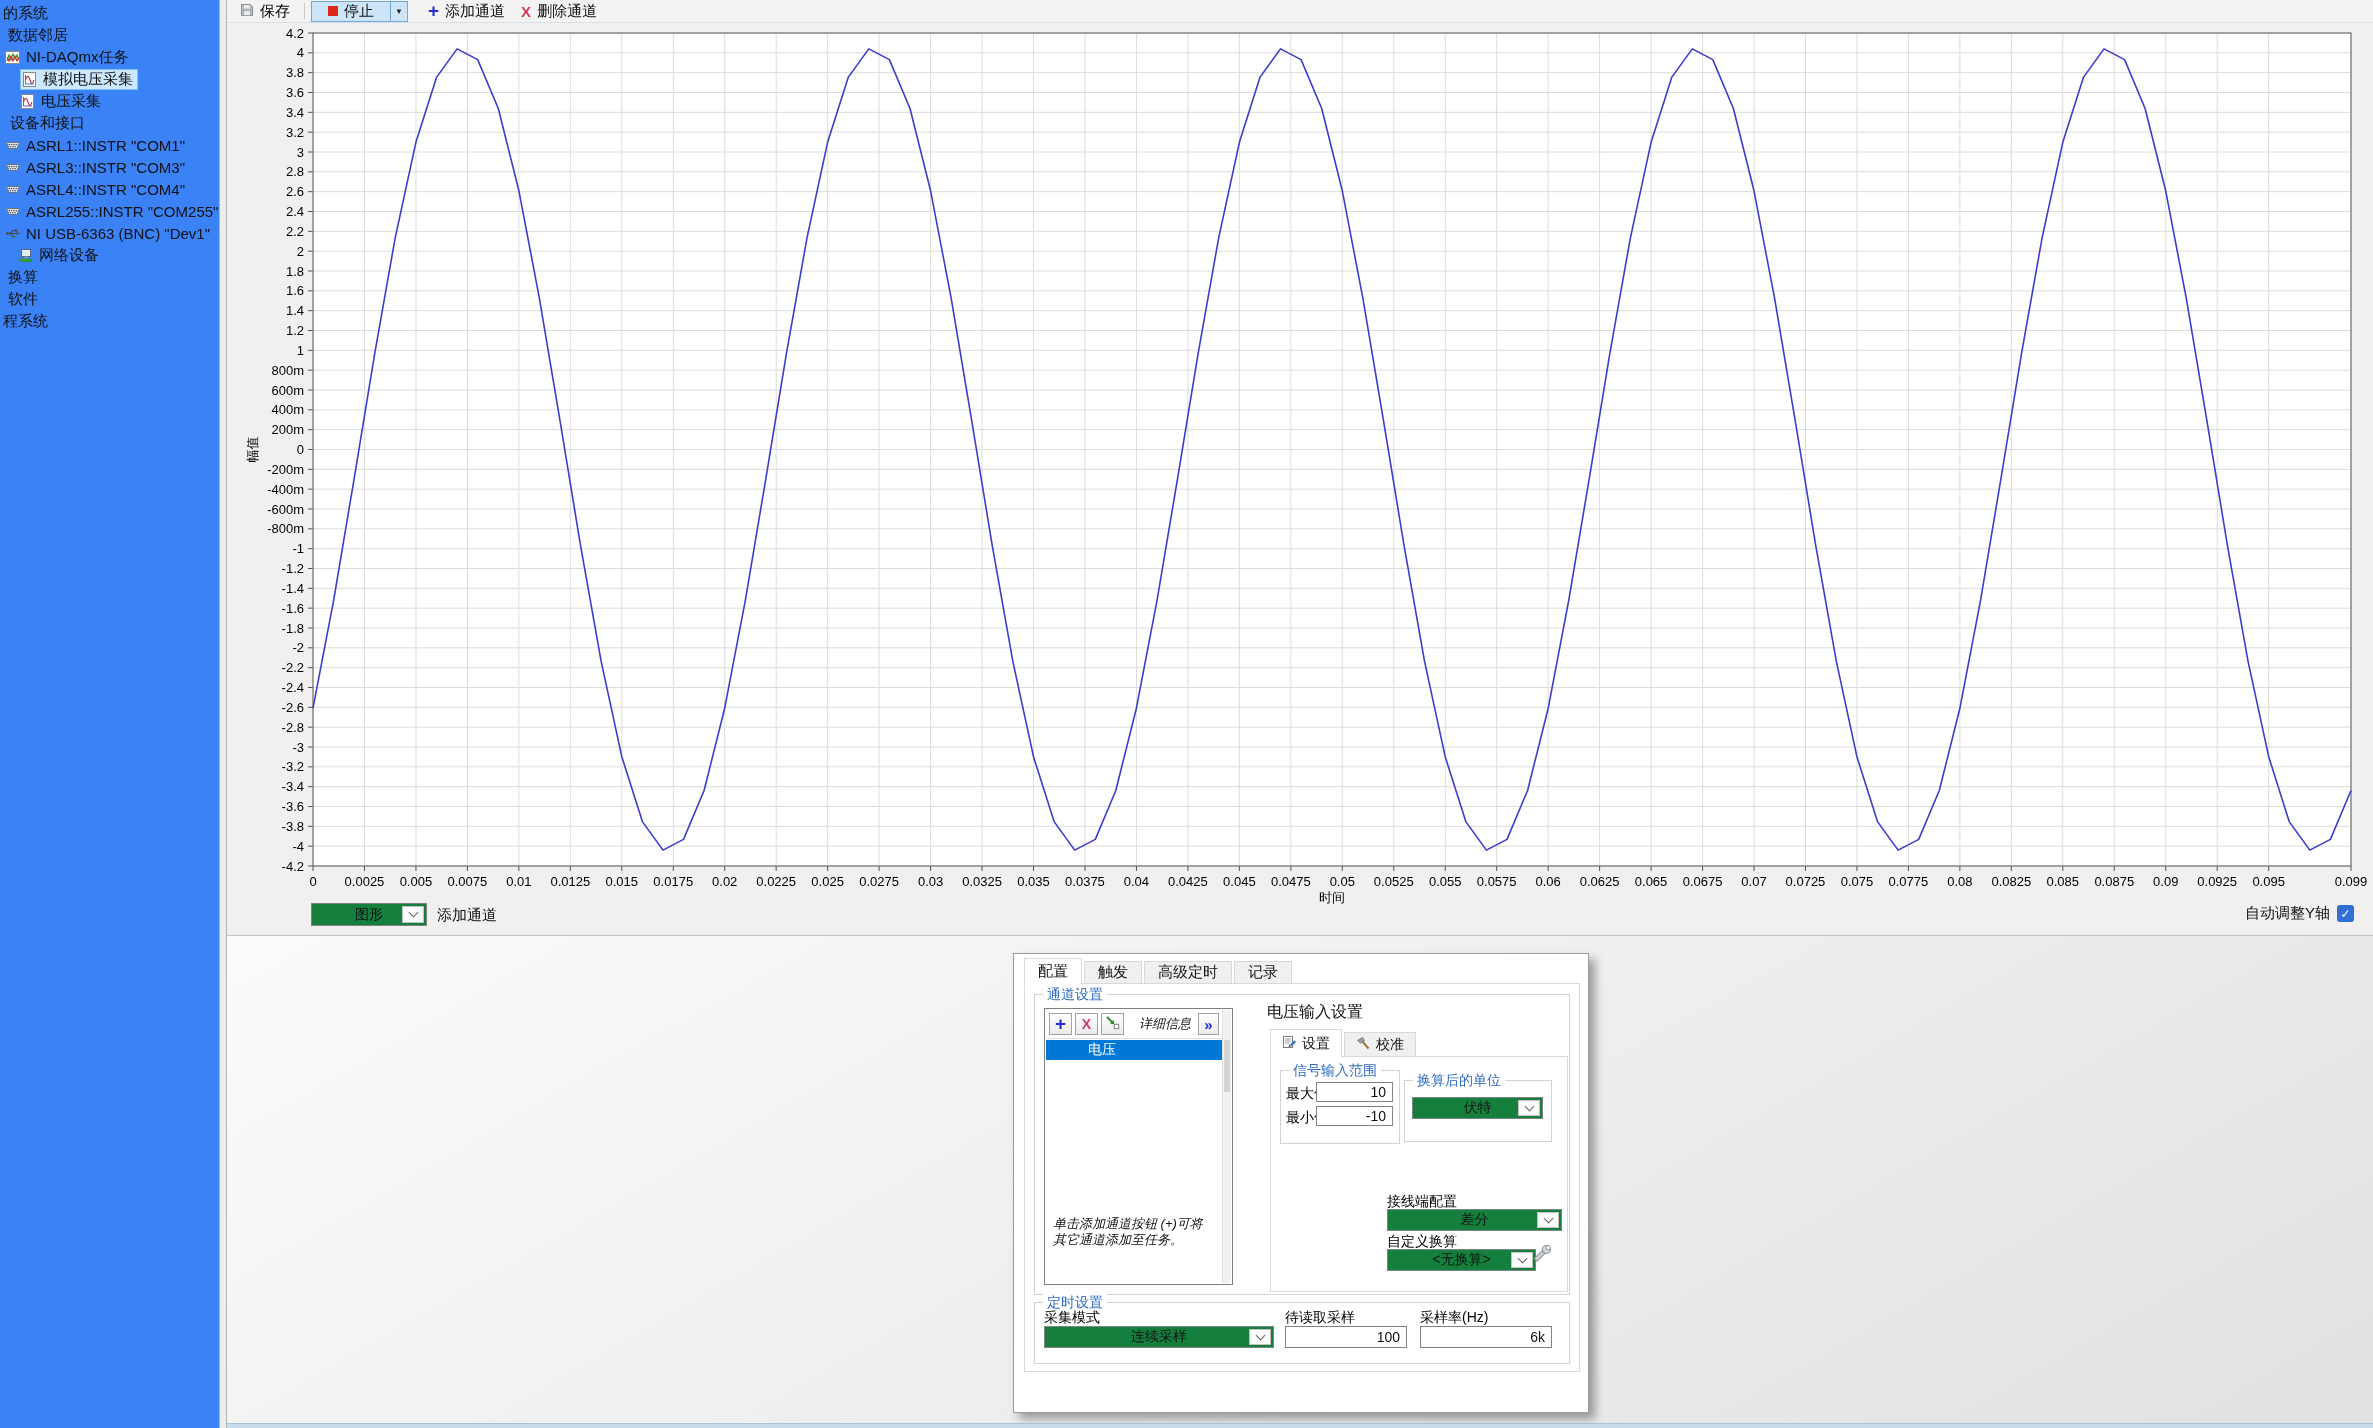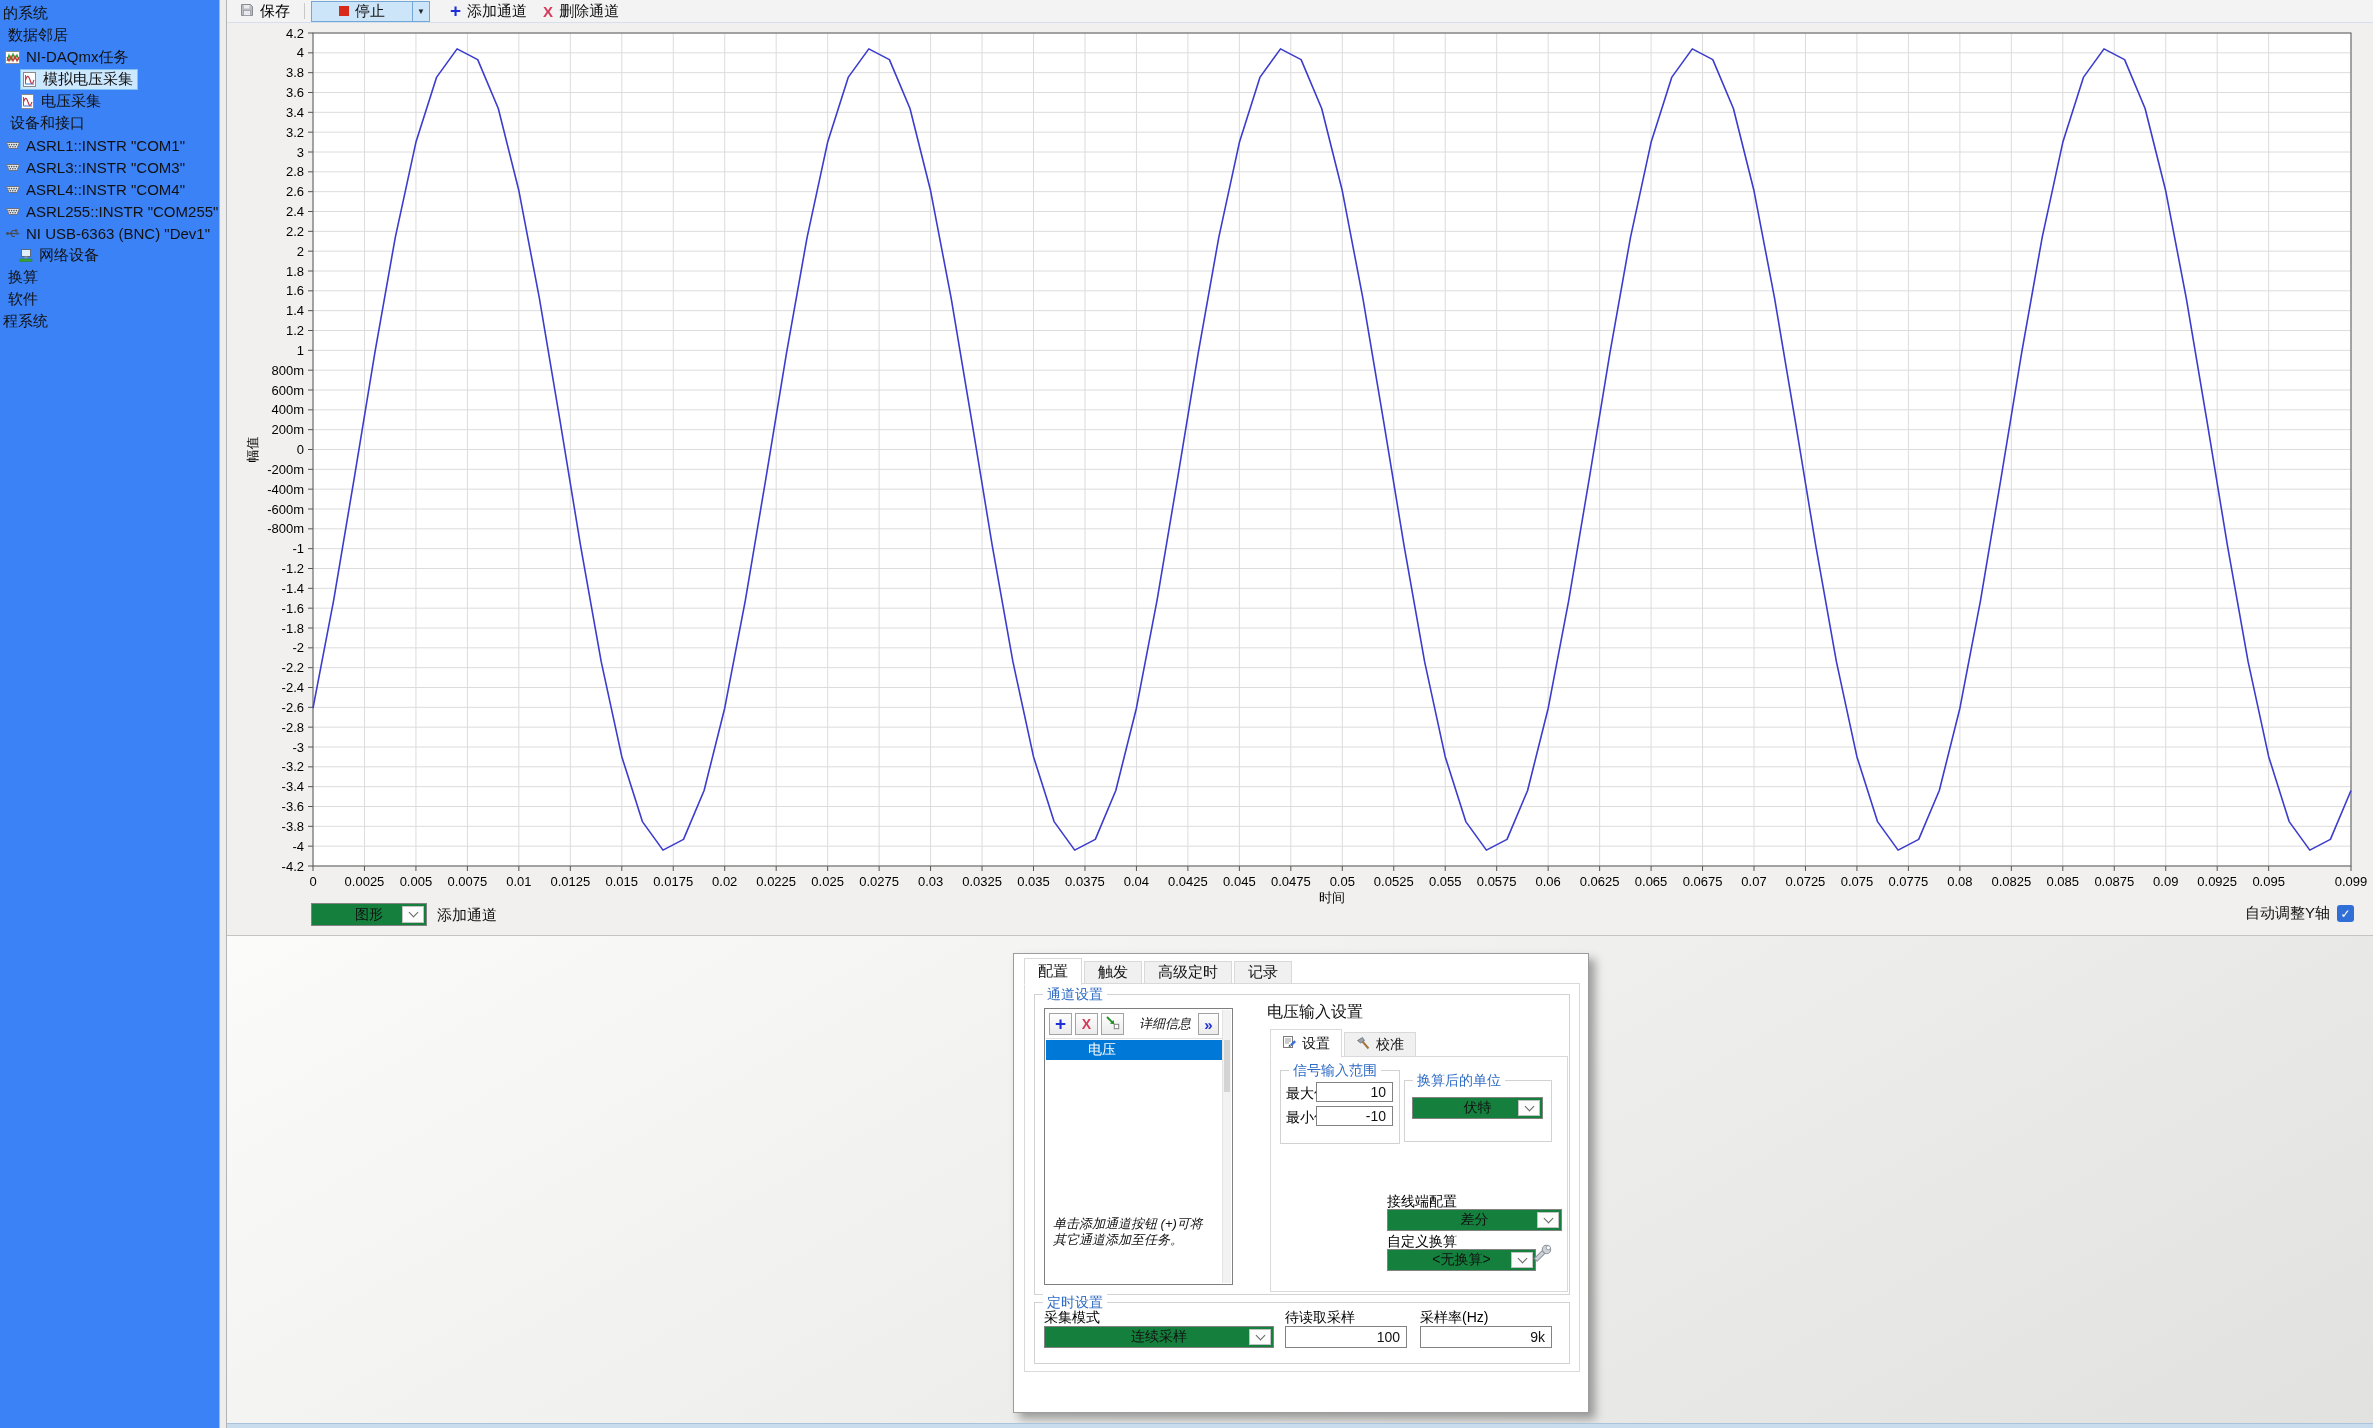--- a/index.html
+++ b/index.html
@@ -12,21 +12,21 @@
 .tree-icon { width:17px; height:15px; margin-right:4px; flex:0 0 auto; display:inline-flex; align-items:center; }
 .tree-sel { display:inline-flex; align-items:center; background:#cce8ff; border:1px solid #7fc1f0; height:21px; padding:0 4px 0 1px; }
 
 
 .main { position:absolute; left:226px; top:0; right:0; bottom:0; background:#f1f0ee; border-left:1px solid #b4b4b4; }
 .toolbar { position:absolute; left:0; top:0; right:0; height:23px; background:#f3f3f3; border-bottom:1px solid #d4e0ee; display:flex; align-items:center; padding-left:5px; font-size:15px; }
 .tb-btn { display:flex; align-items:center; gap:6px; padding:0 8px; height:21px; cursor:default; }
 .tb-btn.disabled { color:#000000; }
 .tb-sep { width:1px; height:16px; background:#c9c9c9; margin:0 6px; }
 .stop-wrap { display:flex; height:21px; border:1px solid #74a7d6; background:#cde5f8; margin-right:12px; }
-.stop-main { display:flex; align-items:center; gap:6px; padding:0 27px; }
+.stop-main { display:flex; align-items:center; gap:6px; padding:0 16px; }
 .stop-square { width:10px; height:10px; background:#d8291b; }
 .stop-arrow { width:17px; display:flex; align-items:center; justify-content:center; border-left:1px solid #74a7d6; font-size:8px; color:#222; }
 .plus-glyph { color:#1f2fd8; font-weight:700; font-size:19px; line-height:14px; }
 .x-glyph { color:#d63a5a; font-weight:700; font-size:15px; }
 
 
 .chart-area { position:absolute; left:0; top:23px; right:0; height:912px; }
 #chart { position:absolute; left:0; top:0; }
 .combo { position:relative; background:#15803d; border:1px solid #828282; font-size:14px; display:flex; align-items:center; justify-content:center; }
 .combo .chev { position:absolute; right:2px; top:2px; bottom:2px; width:22px; border:1px solid #c2c2c2; background:#fcfcfc; display:flex; align-items:center; justify-content:center; }
@@ -664,20 +664,20 @@
         <span class="lbl" style="left:30px; top:355px;">采集模式</span>
         <div class="combo" style="position:absolute; left:30px; top:372px; width:230px; height:22px;">
           <span>连续采样</span>
           <span class="chev">
               <i></i>
             </span>
         </div>
         <span class="lbl" style="left:271px; top:355px;">待读取采样</span>
         <div class="field" style="left:271px; top:372px; width:122px; height:22px;">100</div>
         <span class="lbl" style="left:406px; top:355px;">采样率(Hz)</span>
-        <div class="field" style="left:406px; top:372px; width:132px; height:22px;">9k</div>
+        <div class="field" style="left:406px; top:372px; width:132px; height:22px;">6k</div>
 
       </div>
       <div class="edge-strip"></div>
     </div>
 
   </div>
 </div>
 
 </body></html>

